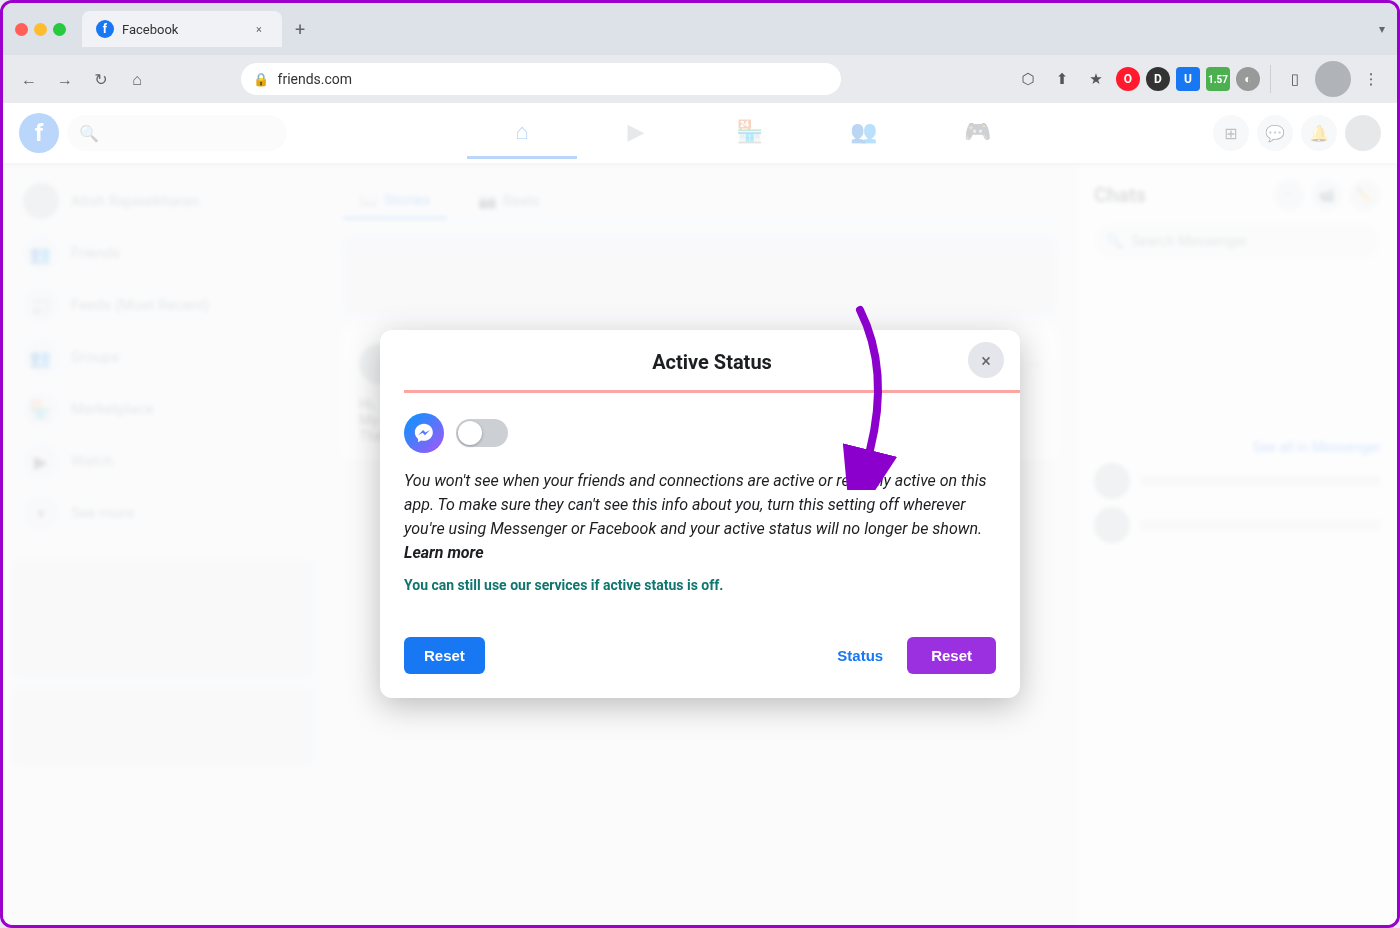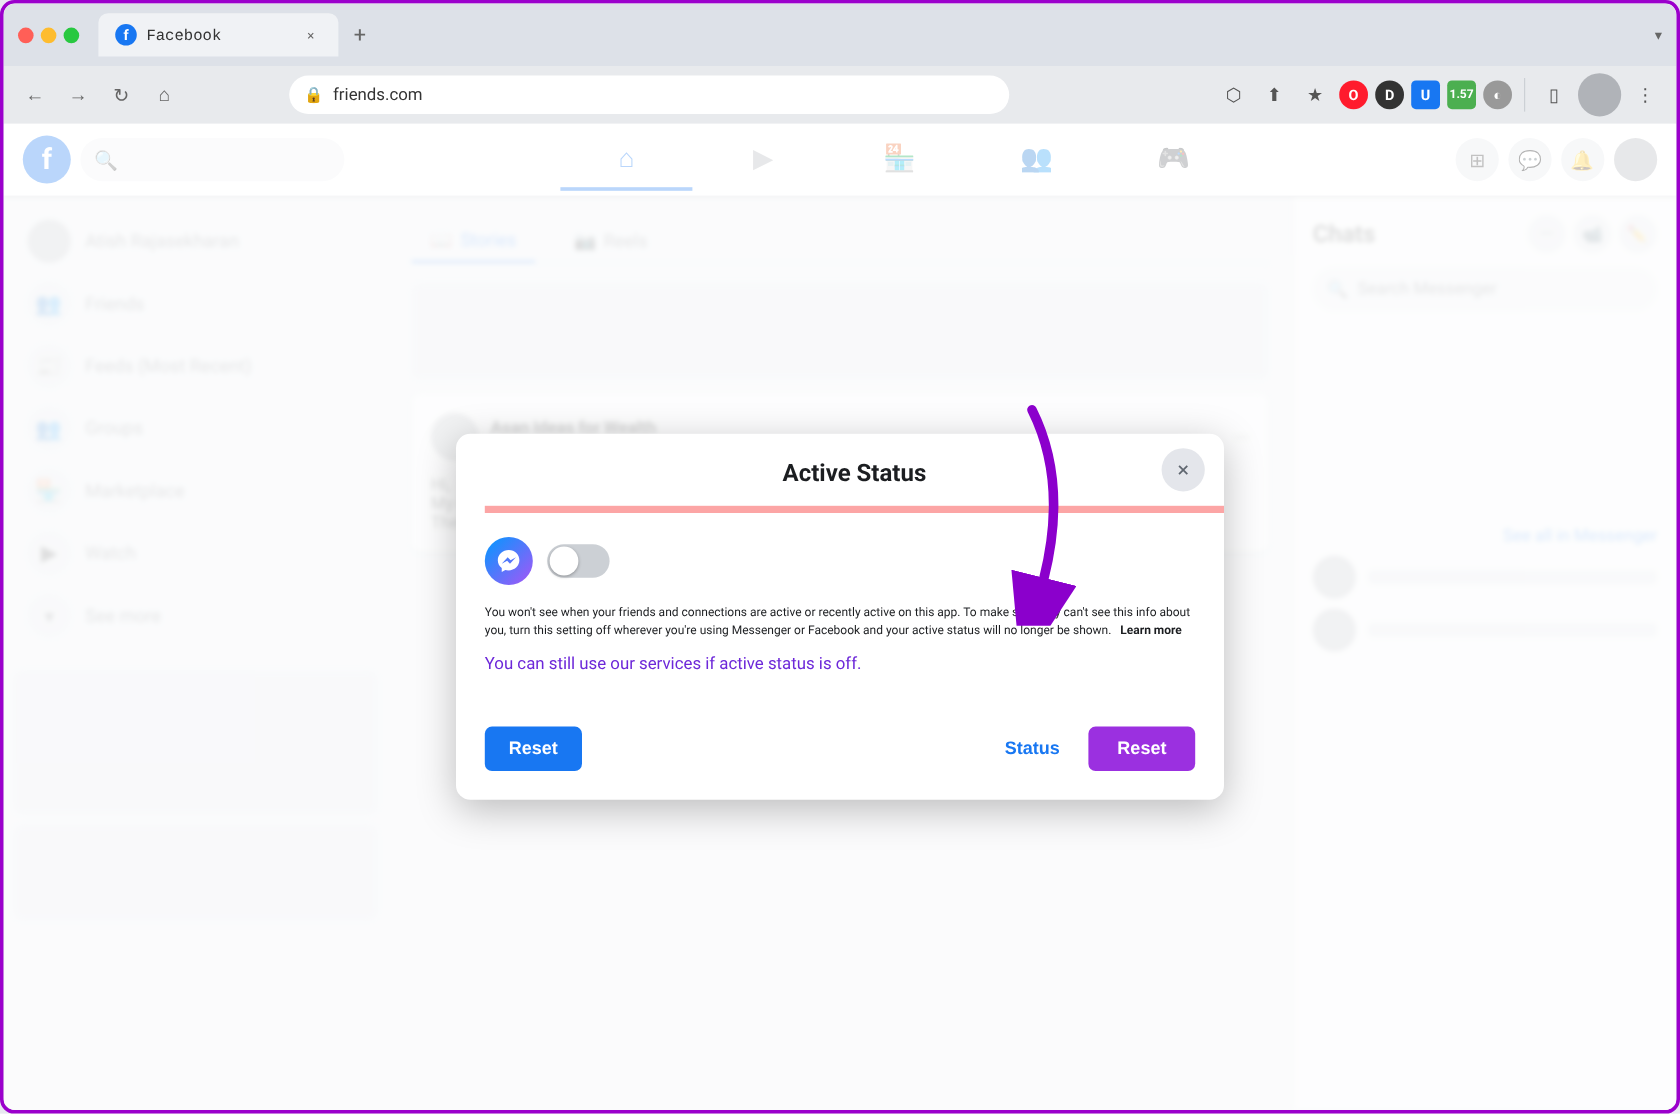--- a/index.html
+++ b/index.html
@@ -78,21 +78,20 @@
       justify-content: center;
       color: white;
       font-size: 12px;
       font-weight: bold;
     }
 
     .tab-title {
       font-size: 13px;
       color: #333;
       flex: 1;
-      font-family: Liberation Mono, monospace;
     }
 
     .tab-close {
       width: 18px;
       height: 18px;
       border-radius: 50%;
       display: flex;
       align-items: center;
       justify-content: center;
       color: #666;
@@ -492,21 +491,21 @@
       border-radius: 12px;
       width: 640px;
       box-shadow: 0 8px 32px rgba(0,0,0,0.25);
       z-index: 200;
       padding: 0;
       overflow: visible;
     }
 
     .modal-header {
       padding: 20px 20px 16px;
-      border-bottom: 6px solid #fca5a5;
+      border-bottom: 3px solid #fca5a5;
       display: flex;
       align-items: center;
       justify-content: center;
       position: relative;
       margin-left: 24px;
     }
 
     .modal-title {
       font-size: 20px;
       font-weight: 700;
@@ -575,35 +574,37 @@
     .toggle-knob {
       width: 24px;
       height: 24px;
       background: white;
       border-radius: 50%;
       box-shadow: 0 1px 3px rgba(0,0,0,0.3);
       transition: transform 0.2s;
     }
 
     .modal-description {
-      font-size: 10px;
+      font-size: 16px;
       color: #1c1e21;
       line-height: 1.5;
       margin-bottom: 12px;
+      font-style: italic;
     }
 
     .learn-more {
       font-weight: 700;
       color: #1c1e21;
     }
 
     .modal-note {
       font-size: 14px;
-      color: #6d28d9;
+      color: #0f766e;
       margin-bottom: 24px;
+      font-weight: bold;
     }
 
     .modal-footer {
       display: flex;
       align-items: center;
       padding: 0 24px 24px;
       justify-content: space-between;
     }
 
     .btn-reset {

